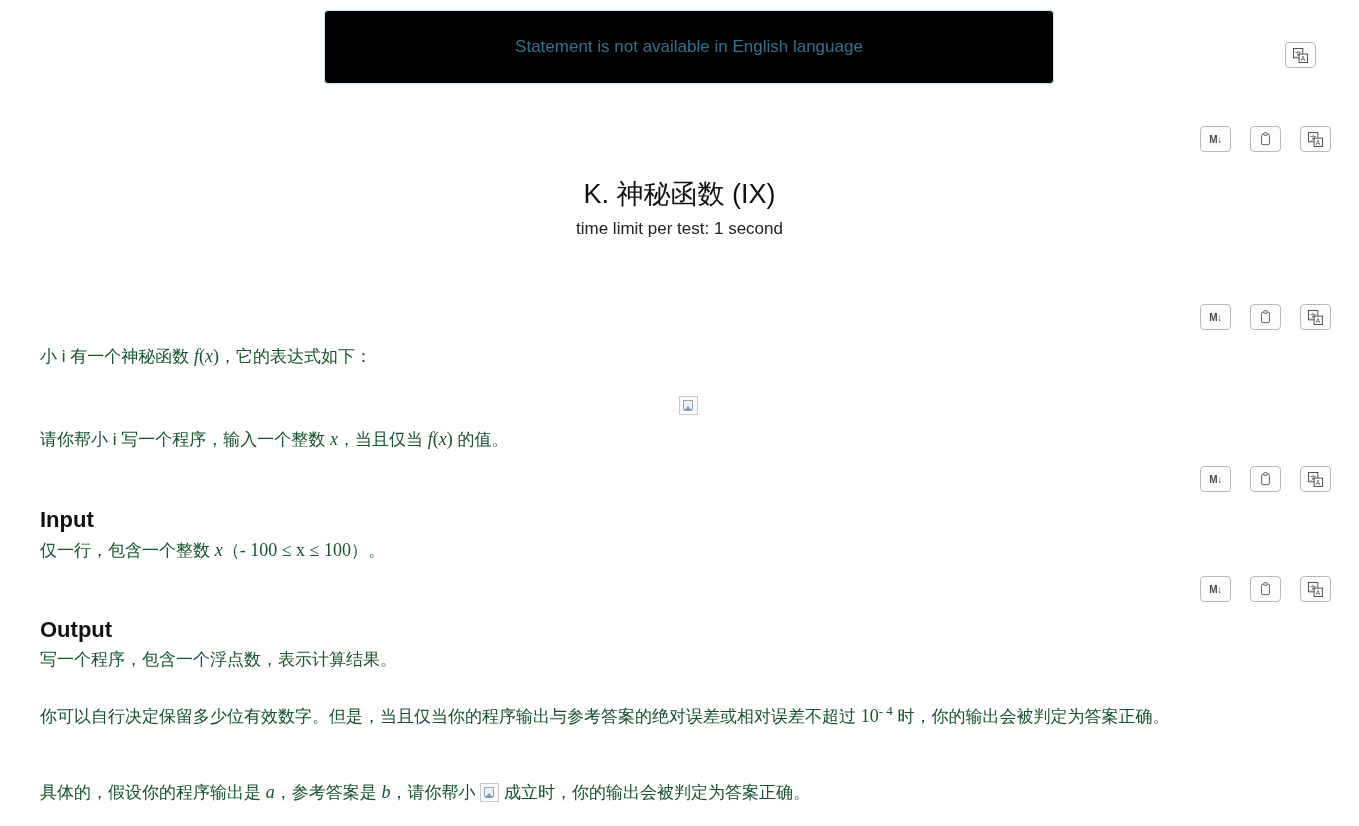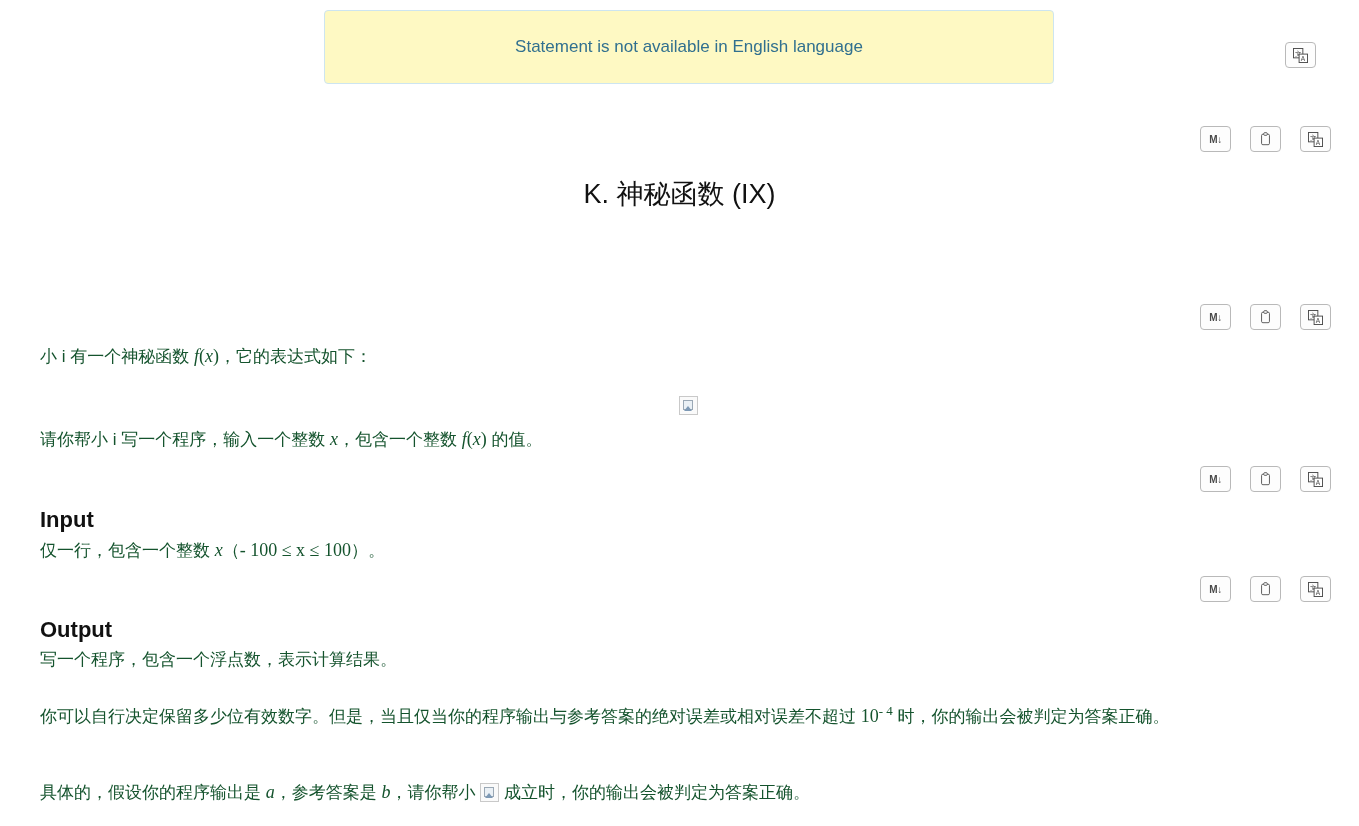--- a/index.html
+++ b/index.html
@@ -17,21 +17,21 @@
     overflow: hidden;
   }
 
   
   .notice {
     position: absolute;
     left: 324px;
     top: 10px;
     width: 730px;
     height: 74px;
-    background: #fef9c3;
+    background: #000000;
     border: 1px solid #cde5f0;
     border-radius: 4px;
     display: flex;
     align-items: center;
     justify-content: center;
   }
   .notice-text {
     color: #31708f;
     font-size: 17px;
   }
@@ -183,20 +183,21 @@
       <rect x="0.5" y="0.5" width="10" height="10" fill="none" stroke="#4a4a4a" stroke-width="1"></rect>
       <text x="2.2" y="8.2" font-size="7" fill="#4a4a4a" font-family="Liberation Sans, sans-serif">文</text>
       <rect x="6.5" y="6.5" width="9" height="9" fill="#fff" stroke="#4a4a4a" stroke-width="1"></rect>
       <text x="8.4" y="14" font-size="7" fill="#4a4a4a" font-family="Liberation Sans, sans-serif">A</text>
     </svg>
   </span>
 </button>
 
 <h1 class="title">K. 神秘函数 (IX)</h1>
 <div class="limits">
+  <div>time limit per test: 1 second</div>
 </div>
 
 <button class="icon-btn" style="left:1200px; top:304px;">
   <span class="icon-md">M↓</span>
 </button>
 <button class="icon-btn" style="left:1250px; top:304px;">
   <span>
     <svg width="13" height="14" viewBox="0 0 14 16">
       <rect x="2.5" y="2.5" width="9" height="12" rx="1.5" fill="none" stroke="#4a4a4a" stroke-width="1"></rect>
       <rect x="5" y="0.8" width="4" height="3" rx="1" fill="#fdfdfd" stroke="#4a4a4a" stroke-width="1"></rect>
@@ -214,21 +215,21 @@
   </span>
 </button>
 
 <div class="para" style="top:344px;">
   <span>小 i 有一个神秘函数 </span><span class="mathit">f</span><span class="mathrm">(</span><span class="mathit">x</span><span class="mathrm">)</span><span>，它的表达式如下：</span>
 </div>
 
 <span class="broken-img formula-img"></span>
 
 <div class="para" style="top:427px;">
-  <span>请你帮小 i 写一个程序，输入一个整数 </span><span class="mathit">x</span><span>，包含一个整数 </span><span class="mathit">f</span><span class="mathrm">(</span><span class="mathit">x</span><span class="mathrm">)</span><span> 的值。</span>
+  <span>请你帮小 i 写一个程序，输入一个整数 </span><span class="mathit">x</span><span>，当且仅当 </span><span class="mathit">f</span><span class="mathrm">(</span><span class="mathit">x</span><span class="mathrm">)</span><span> 的值。</span>
 </div>
 
 <button class="icon-btn" style="left:1200px; top:466px;">
   <span class="icon-md">M↓</span>
 </button>
 <button class="icon-btn" style="left:1250px; top:466px;">
   <span>
     <svg width="13" height="14" viewBox="0 0 14 16">
       <rect x="2.5" y="2.5" width="9" height="12" rx="1.5" fill="none" stroke="#4a4a4a" stroke-width="1"></rect>
       <rect x="5" y="0.8" width="4" height="3" rx="1" fill="#fdfdfd" stroke="#4a4a4a" stroke-width="1"></rect>

